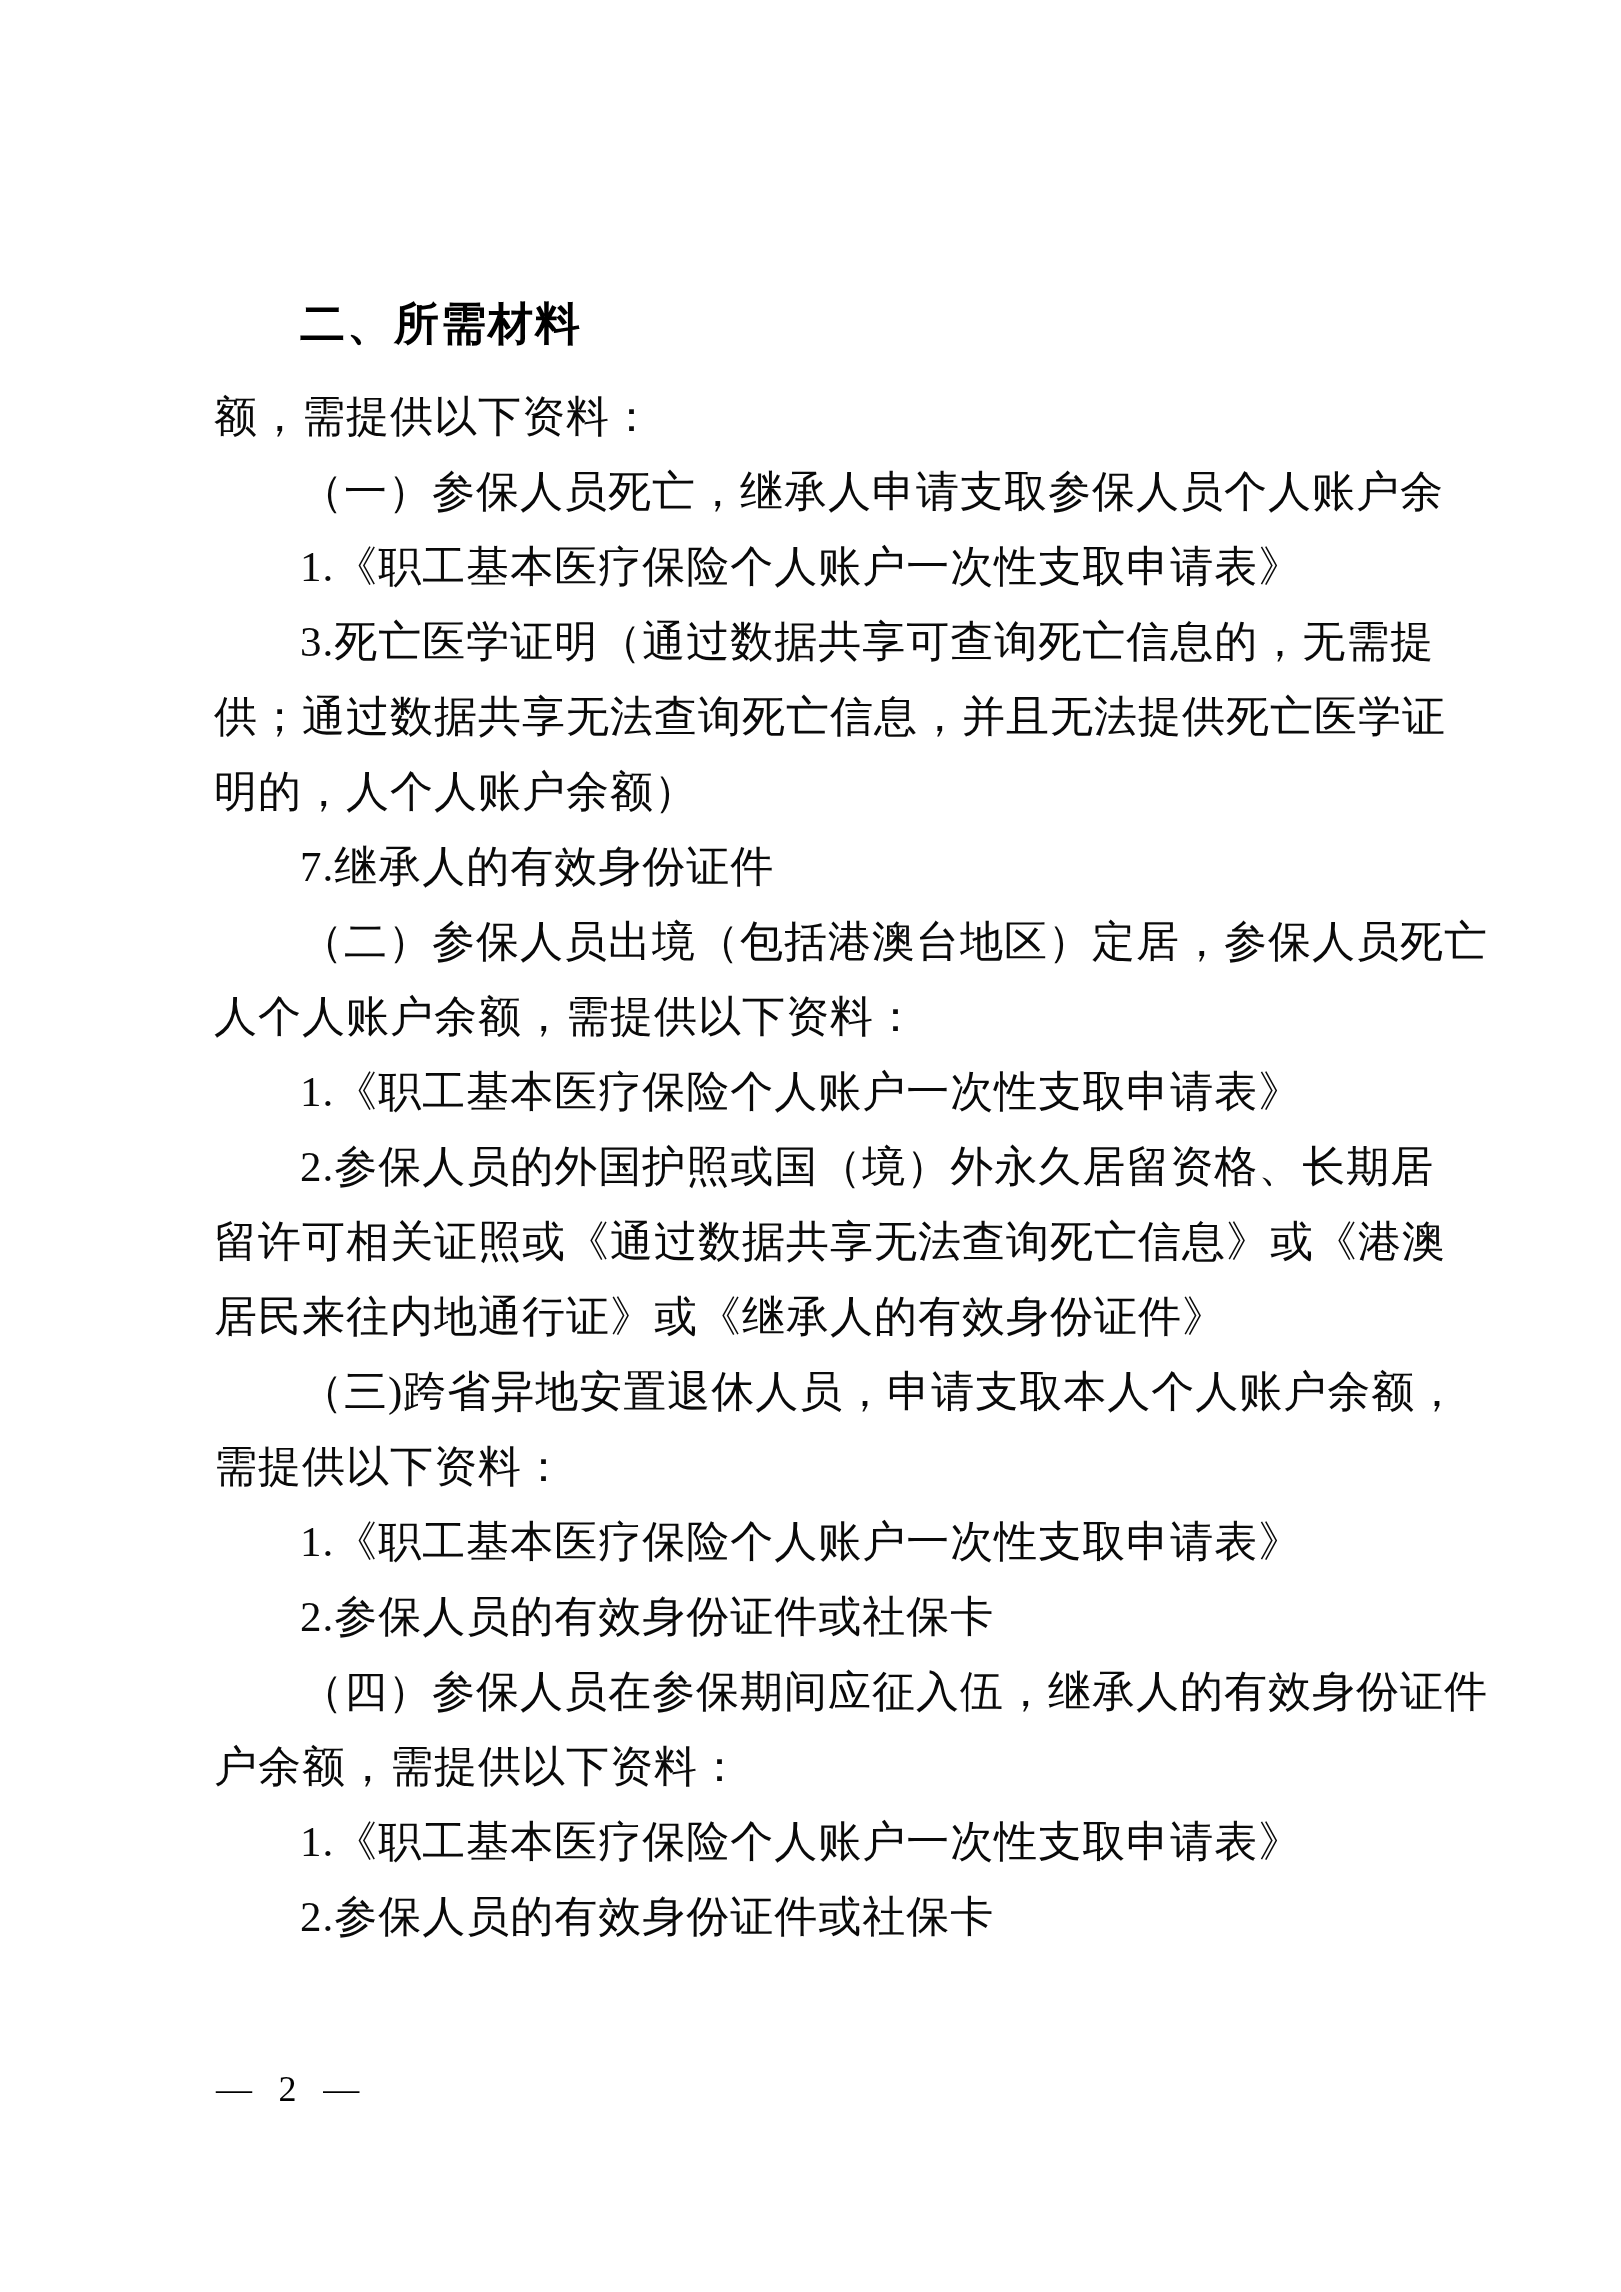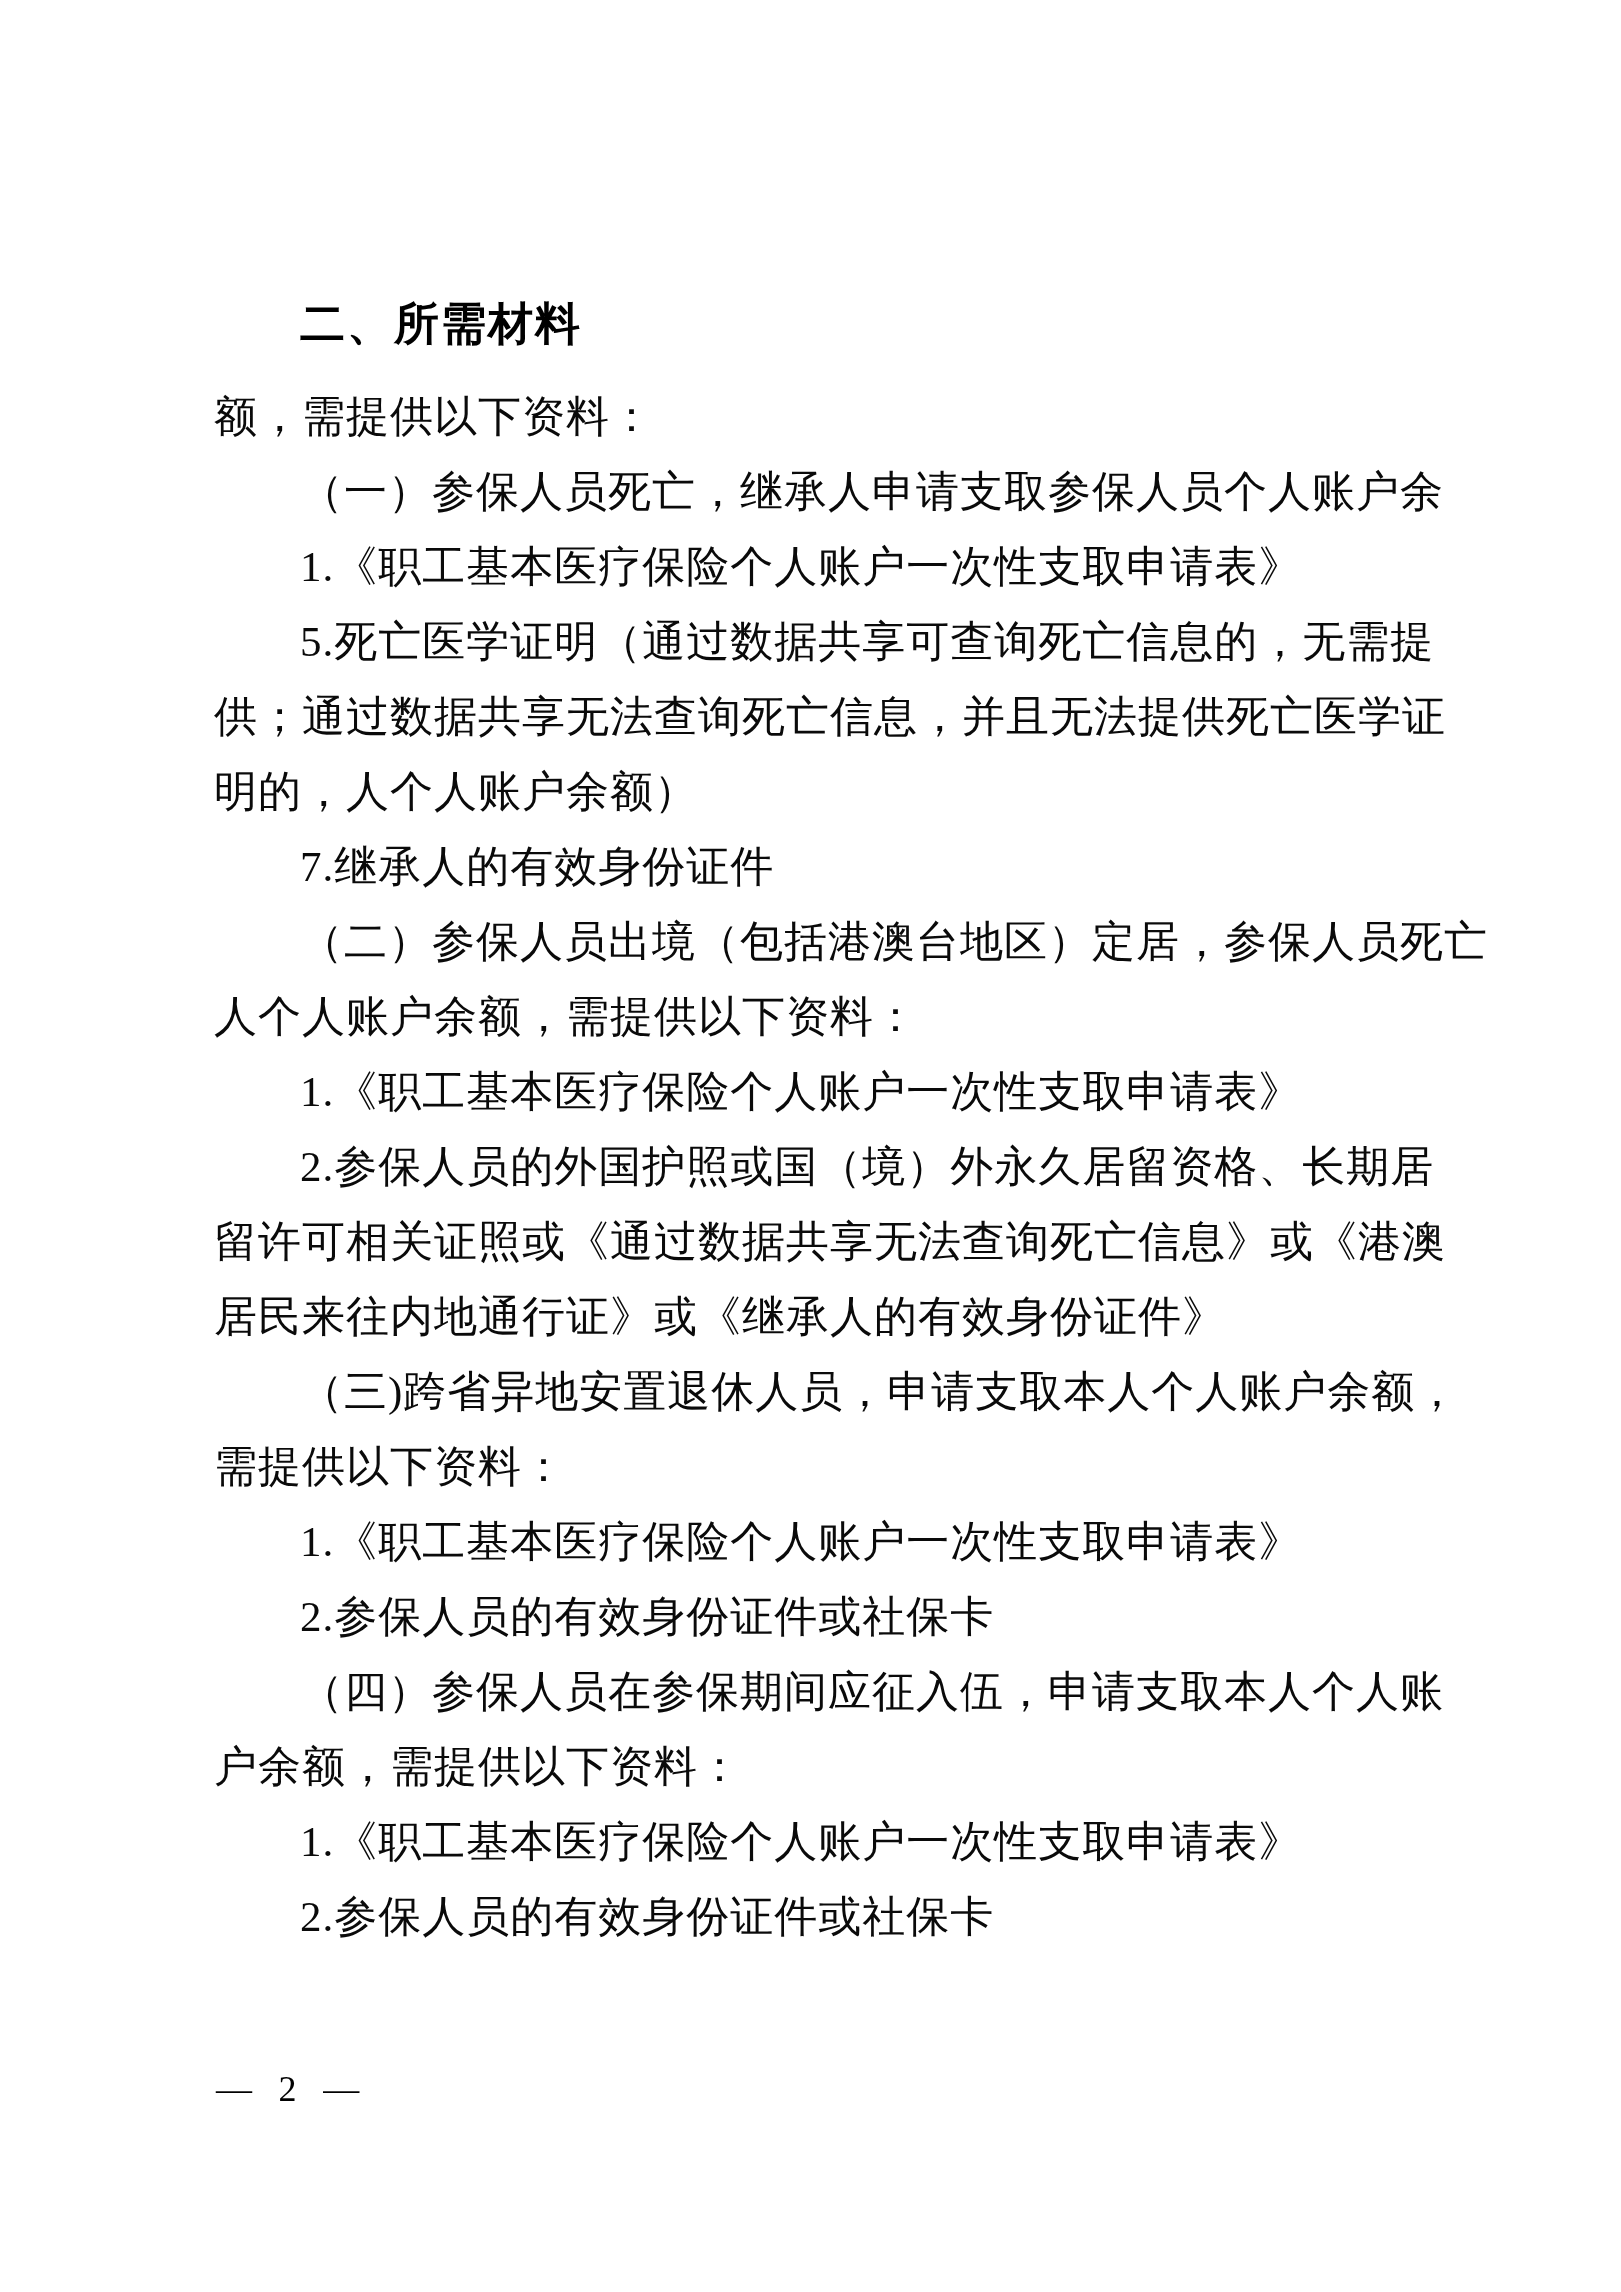--- a/index.html
+++ b/index.html
@@ -58,35 +58,35 @@
 </head>
 <body>
 
 <div class="page">
   <div class="content">
     <h2 class="heading">二、所需材料</h2>
     <div>
         <div class="line">额，需提供以下资料：</div>
         <div class="line indent">（一）参保人员死亡，继承人申请支取参保人员个人账户余</div>
         <div class="line indent">1.《职工基本医疗保险个人账户一次性支取申请表》</div>
-        <div class="line indent">5.死亡医学证明（通过数据共享可查询死亡信息的，无需提</div>
+        <div class="line indent">3.死亡医学证明（通过数据共享可查询死亡信息的，无需提</div>
         <div class="line">供；通过数据共享无法查询死亡信息，并且无法提供死亡医学证</div>
         <div class="line">明的，人个人账户余额）</div>
         <div class="line indent">7.继承人的有效身份证件</div>
         <div class="line indent">（二）参保人员出境（包括港澳台地区）定居，参保人员死亡</div>
         <div class="line">人个人账户余额，需提供以下资料：</div>
         <div class="line indent">1.《职工基本医疗保险个人账户一次性支取申请表》</div>
         <div class="line indent">2.参保人员的外国护照或国（境）外永久居留资格、长期居</div>
         <div class="line">留许可相关证照或《通过数据共享无法查询死亡信息》或《港澳</div>
         <div class="line">居民来往内地通行证》或《继承人的有效身份证件》</div>
         <div class="line indent">（三)跨省异地安置退休人员，申请支取本人个人账户余额，</div>
         <div class="line">需提供以下资料：</div>
         <div class="line indent">1.《职工基本医疗保险个人账户一次性支取申请表》</div>
         <div class="line indent">2.参保人员的有效身份证件或社保卡</div>
-        <div class="line indent">（四）参保人员在参保期间应征入伍，申请支取本人个人账</div>
+        <div class="line indent">（四）参保人员在参保期间应征入伍，继承人的有效身份证件</div>
         <div class="line">户余额，需提供以下资料：</div>
         <div class="line indent">1.《职工基本医疗保险个人账户一次性支取申请表》</div>
         <div class="line indent">2.参保人员的有效身份证件或社保卡</div>
       </div>
   </div>
   <div class="footer">— 2 —</div>
 </div>
 
 
 </body></html>

